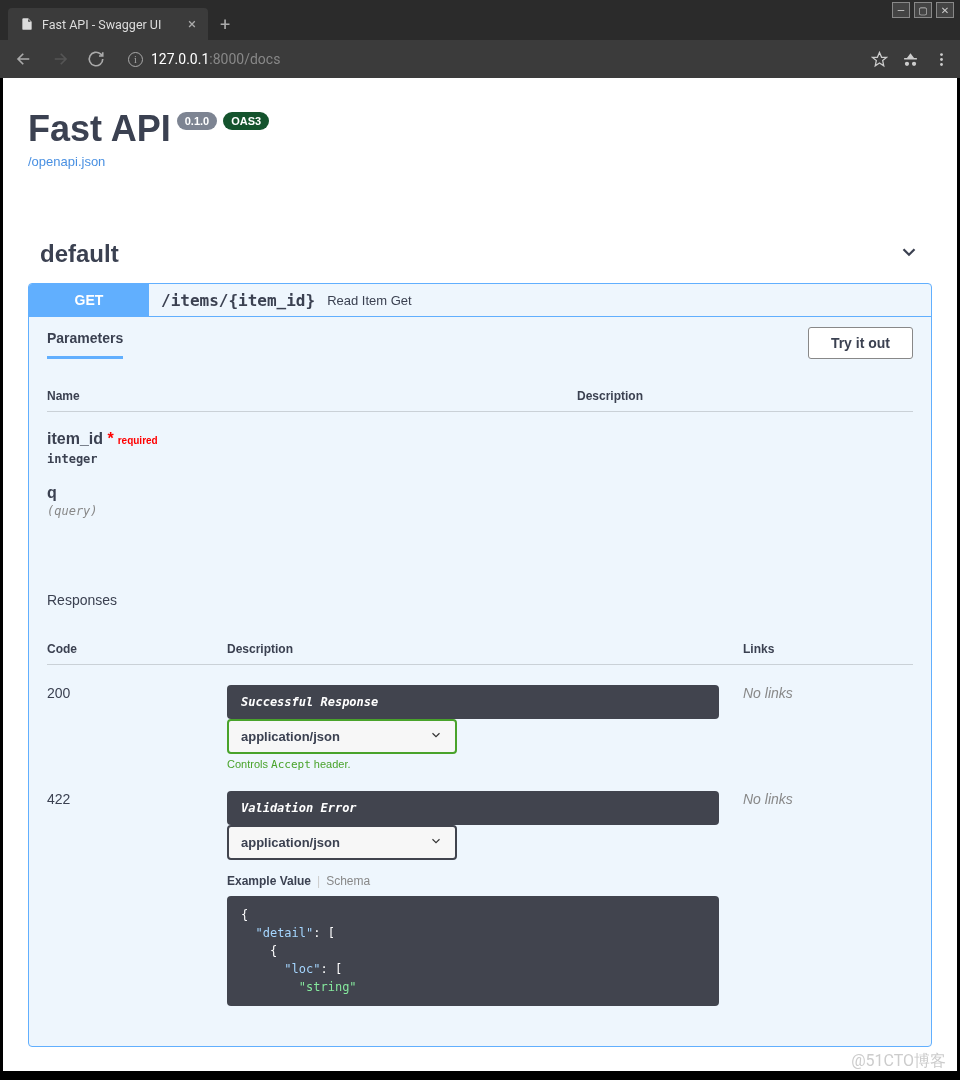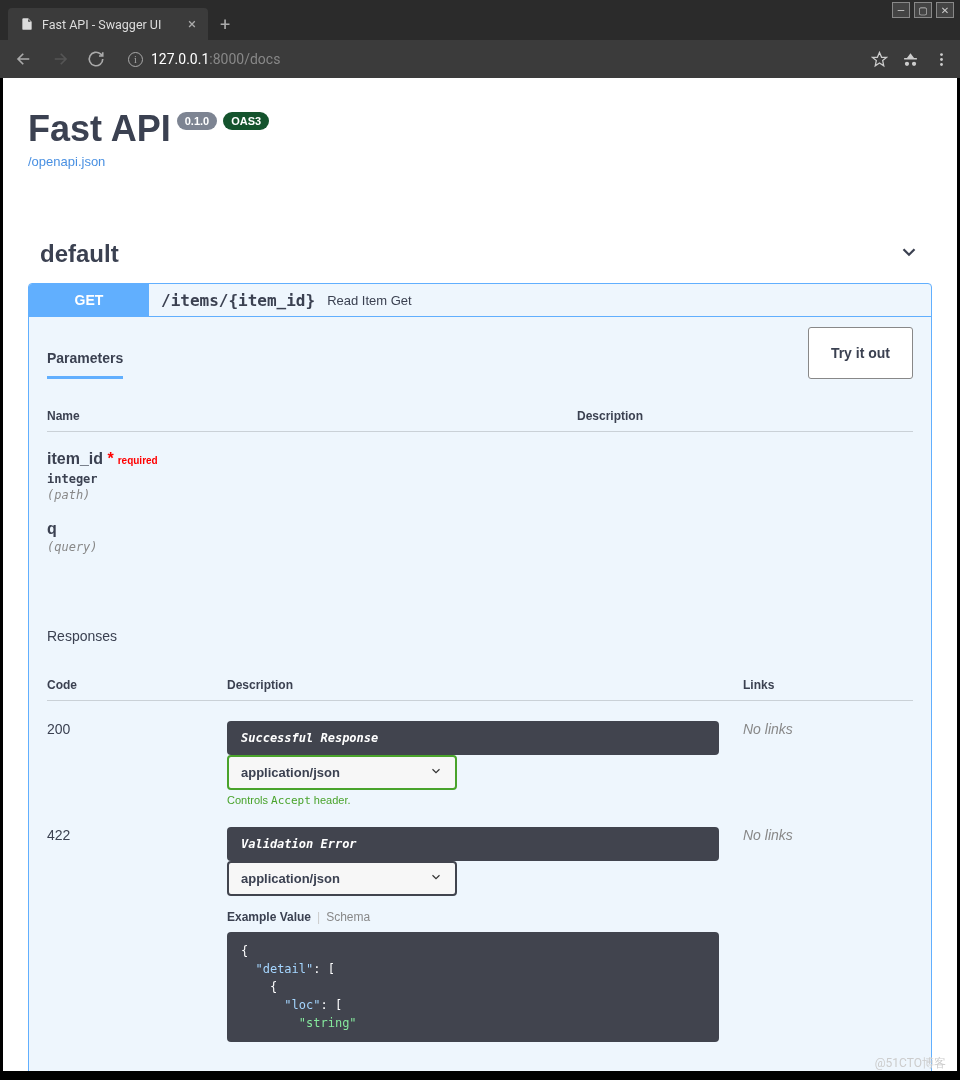--- a/index.html
+++ b/index.html
@@ -47,21 +47,21 @@
 
 .op-block { border: 1px solid #61affe; background: #eef6fd; border-radius: 4px; margin-top: 5px; }
 .op-summary { display: flex; align-items: center; padding: 0; cursor: pointer; }
 .op-method { background: #61affe; color: #fff; font-weight: 700; font-size: 14px; padding: 8px 0; width: 120px; text-align: center; border-radius: 3px 0 0 0; }
 .op-path { font-family: monospace; font-weight: 700; font-size: 16px; color: #3b4151; padding: 0 12px; }
 .op-desc { color: #3b4151; font-size: 13px; }
 
 .op-body { border-top: 1px solid #61affe; }
 .tab-header { display: flex; align-items: flex-end; padding: 10px 18px; }
 .tab-params { font-size: 14px; font-weight: 700; color: #3b4151; padding-bottom: 10px; border-bottom: 3px solid #61affe; }
-.try-btn { margin-left: auto; background: #fff; border: 1.5px solid #888; padding: 17px 22px; font-size: 14px; font-weight: 700; color: #3b4151; border-radius: 3px; cursor: pointer; }
+.try-btn { margin-left: auto; background: #fff; border: 1.5px solid #888; padding: 7px 22px; font-size: 14px; font-weight: 700; color: #3b4151; border-radius: 3px; cursor: pointer; }
 
 .params-table { padding: 20px 18px 60px; }
 .params-head { display: flex; border-bottom: 1px solid rgba(0,0,0,0.15); padding-bottom: 8px; font-size: 12px; font-weight: 700; color: #3b4151; }
 .col-name { width: 530px; }
 .col-desc { flex: 1; }
 .param-row { padding-top: 18px; }
 .param-name { font-size: 16px; font-weight: 700; color: #3b4151; }
 .param-req-star { color: red; }
 .param-req { color: #ff0000; font-size: 10px; padding-left: 4px; }
 .param-type { font-family: monospace; font-size: 12px; font-weight: 700; color: #3b4151; margin-top: 4px; }
@@ -85,21 +85,21 @@
 .accept-note { font-size: 11px; color: #49a32b; margin-top: 4px; }
 .accept-note .mono { font-family: monospace; }
 
 .example-tabs { margin-top: 14px; font-size: 12px; color: #888; }
 .example-tabs .active { color: #3b4151; font-weight: 700; }
 .example-tabs .sep { color: #ccc; padding: 0 6px; }
 .example-code { background: #41444e; color: #fff; font-family: monospace; font-size: 12px; padding: 10px 14px; border-radius: 4px; margin-top: 8px; white-space: pre; line-height: 1.5; }
 .tok-key { color: #a5d6ff; }
 .tok-str { color: #85e89d; }
 
-.watermark { position: absolute; bottom: 8px; right: 14px; color: #ccc; font-size: 12px; z-index: 200; }
+.watermark { position: absolute; bottom: 8px; right: 14px; color: #ccc; font-size: 16px; z-index: 200; }
 </style>
 </head>
 <body>
 
 <div class="window-controls">
   <span>—</span>
   <span>▢</span>
   <span>✕</span>
 </div>
 
@@ -180,21 +180,20 @@
         </div>
 
         <div class="params-table">
           <div class="params-head">
             <div class="col-name">Name</div>
             <div class="col-desc">Description</div>
           </div>
           <div class="param-row">
             <div class="param-name"><span>item_id</span> <span class="param-req-star">*</span><span class="param-req">required</span></div>
             <div class="param-type">integer</div>
-            <div class="param-in">(path)</div>
           </div>
           <div class="param-row">
             <div class="param-name">q</div>
             <div class="param-in">(query)</div>
           </div>
         </div>
 
         <div class="responses-header">Responses</div>
 
         <div class="resp-table">

